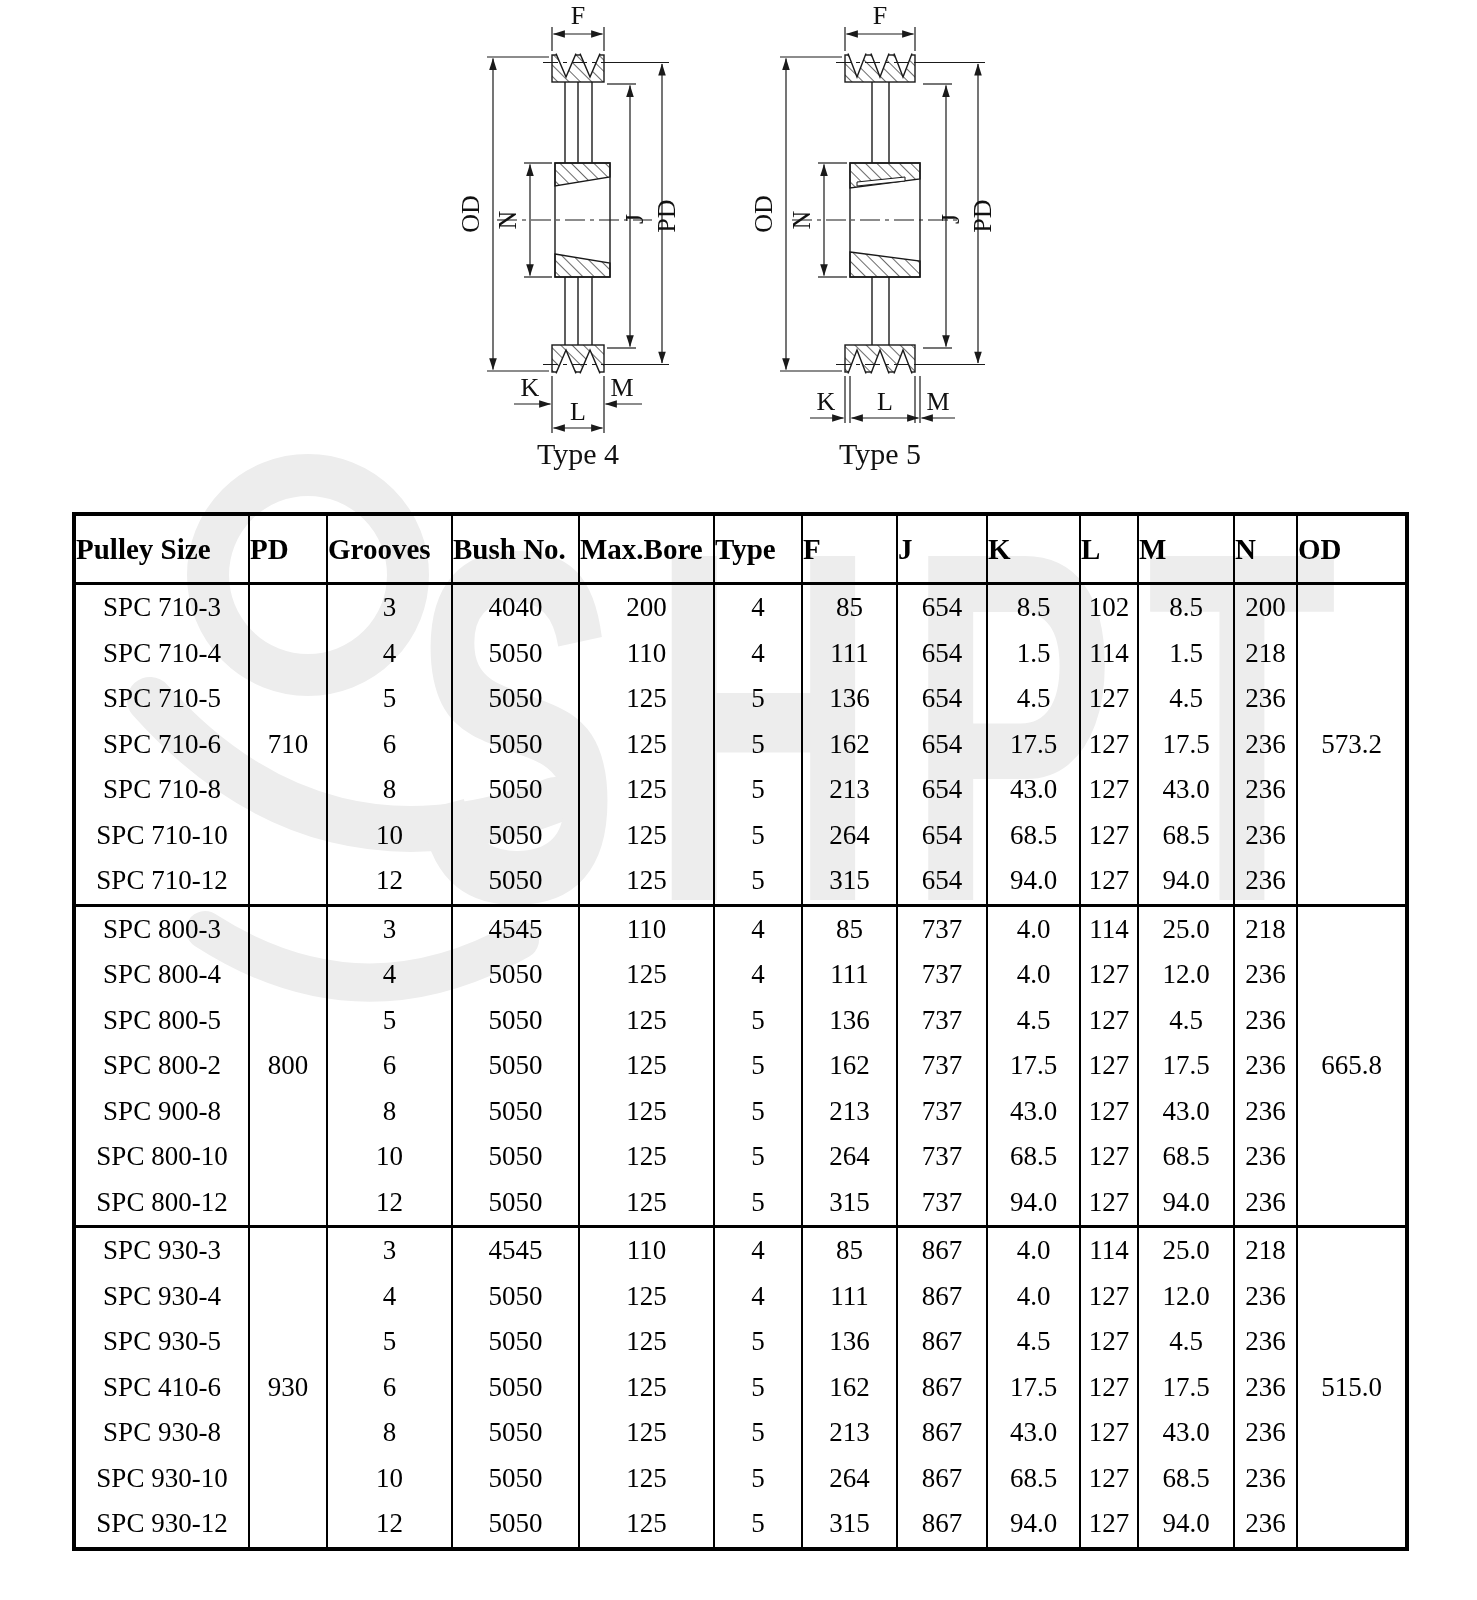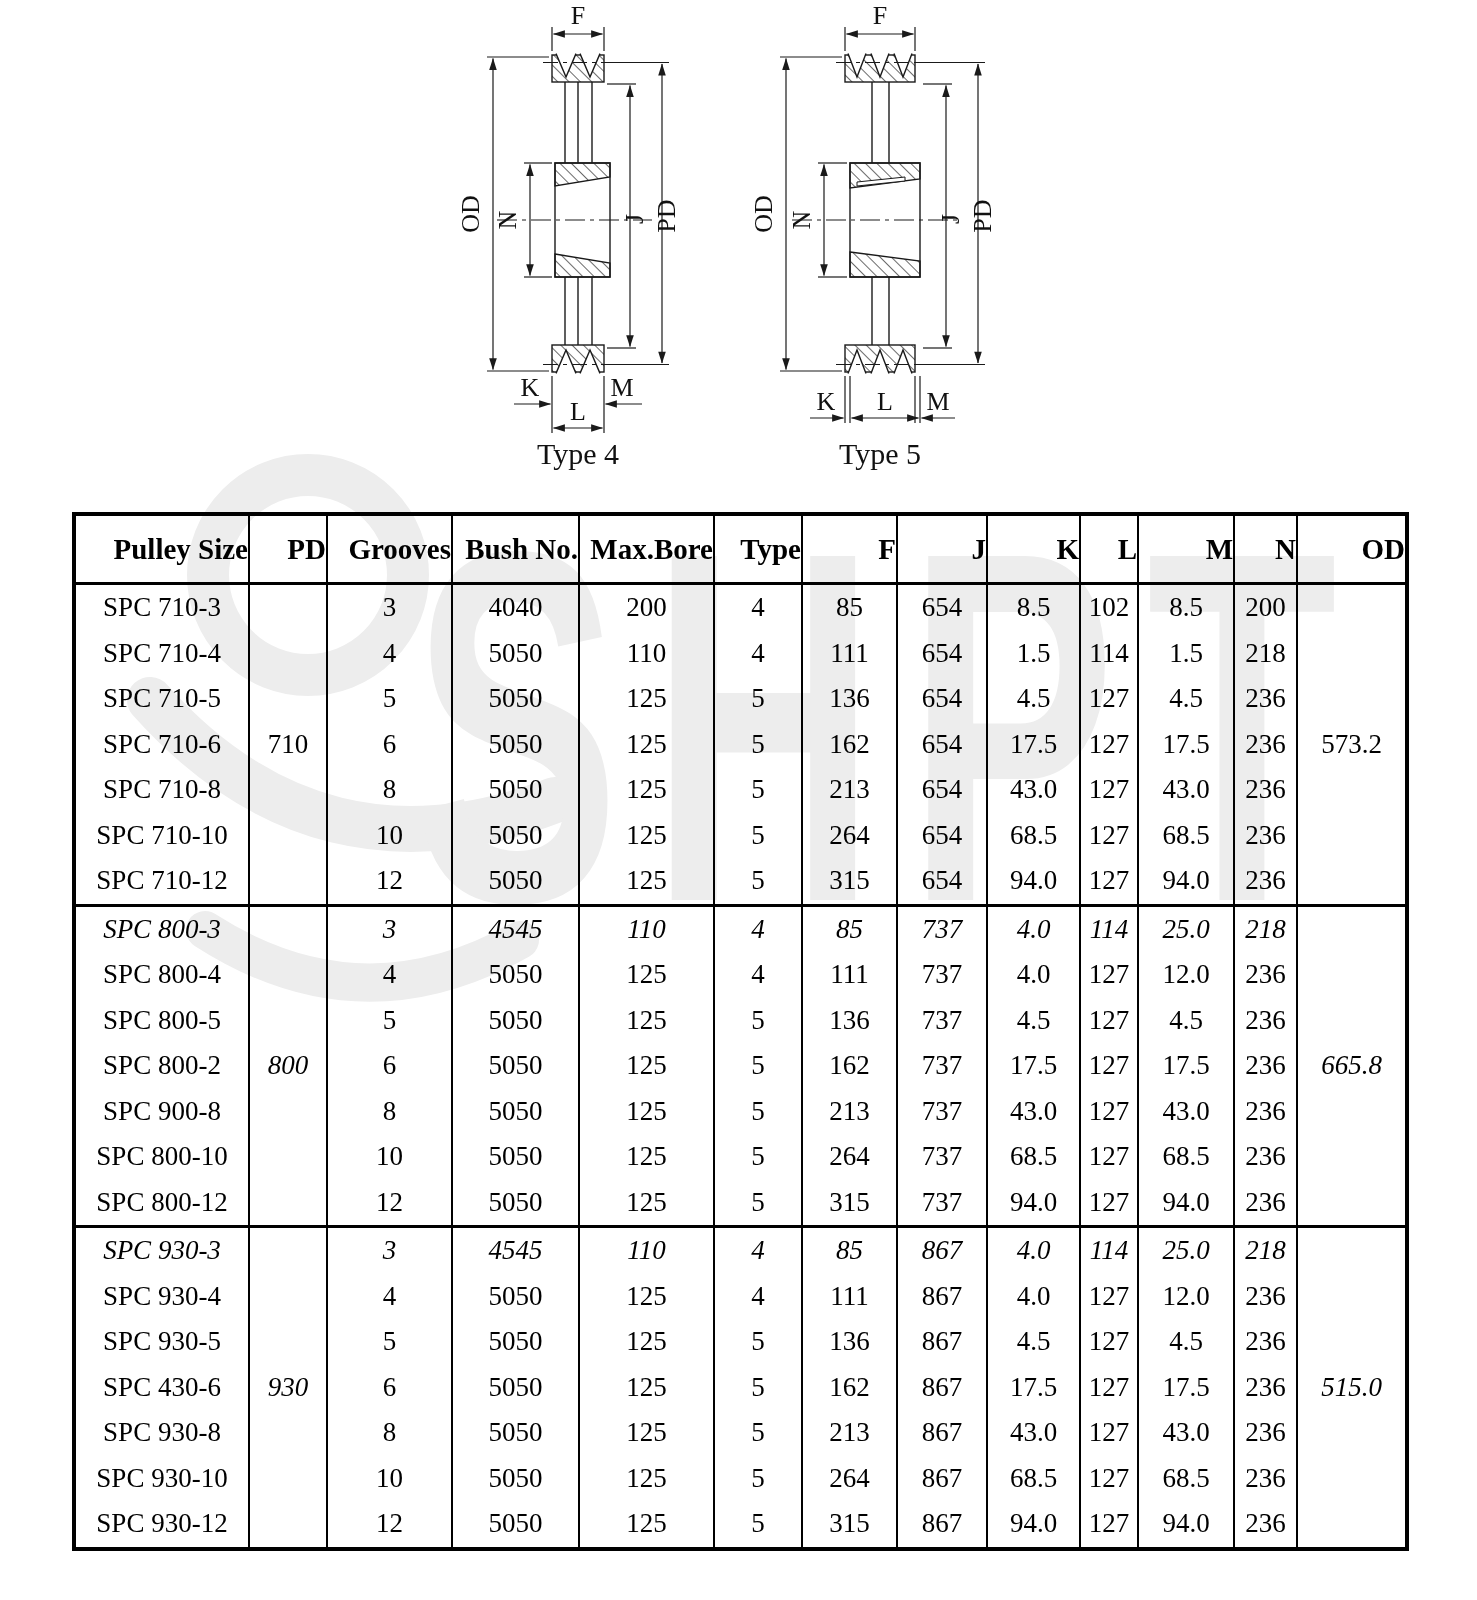--- a/index.html
+++ b/index.html
@@ -5,27 +5,27 @@
   html,body{margin:0;padding:0;background:#ffffff;}
   .page{position:relative;width:1477px;height:1600px;background:#fff;overflow:hidden;
         font-family:"Liberation Serif", serif;color:#000;}
   .wm{position:absolute;left:0;top:0;z-index:1;}
   .draw{position:absolute;left:0;top:0;z-index:2;}
   .draw text{font-family:"Liberation Serif", serif;fill:#111;}
   table.spec{position:absolute;left:72px;top:512px;width:1333px;z-index:2;
              table-layout:fixed;border-collapse:collapse;background:transparent;
              border:4px solid #000;}
   table.spec th{font-family:"Liberation Serif", serif;font-weight:bold;font-size:29px;
-                height:66px;padding:0;text-align:right;vertical-align:middle;
+                height:66px;padding:0;text-align:left;vertical-align:middle;
                 border:2.5px solid #000;border-bottom:3.5px solid #000;background:transparent;}
   table.spec td{font-family:"Liberation Serif", serif;font-size:27px;height:45.5px;
                 padding:0;text-align:center;vertical-align:middle;background:transparent;
                 border-left:2px solid #000;border-right:2px solid #000;
                 border-top:none;border-bottom:none;}
-  table.spec tr.gsep td{border-top:3px solid #000;font-style:italic;}
+  table.spec tr.gsep td{border-top:3px solid #000;}
 </style>
 </head>
 <body>
 
 <div class="page">
 
   <svg class="wm" width="1477" height="1600" viewBox="0 0 1477 1600" aria-hidden="true">
     <g fill="none" stroke="#ededed">
       <circle cx="308" cy="575" r="100" stroke-width="42"></circle>
       <path d="M150,700 Q 320,890 555,800" stroke-width="46" stroke-linecap="round"></path>
@@ -419,21 +419,21 @@
           <td>125</td>
           <td>5</td>
           <td>136</td>
           <td>867</td>
           <td>4.5</td>
           <td>127</td>
           <td>4.5</td>
           <td>236</td>
         </tr>
         <tr>
-          <td>SPC 430-6</td>
+          <td>SPC 410-6</td>
           <td>6</td>
           <td>5050</td>
           <td>125</td>
           <td>5</td>
           <td>162</td>
           <td>867</td>
           <td>17.5</td>
           <td>127</td>
           <td>17.5</td>
           <td>236</td>

